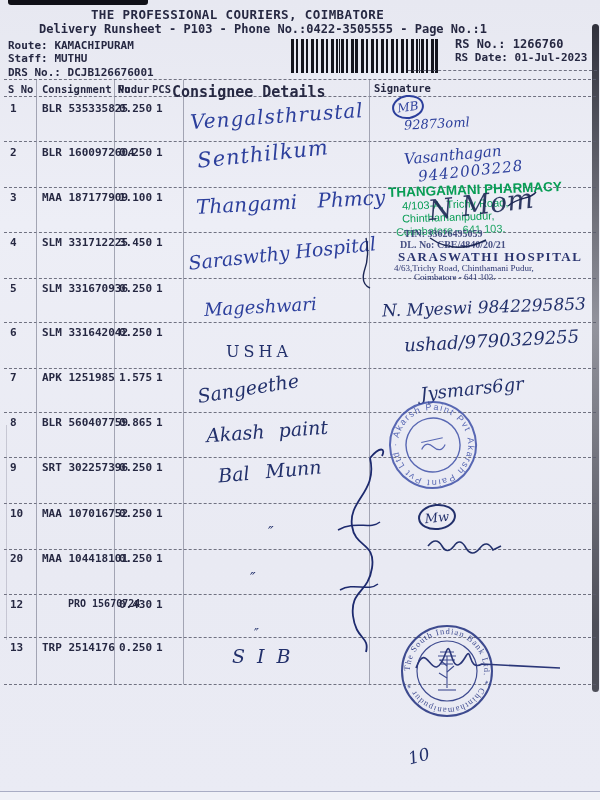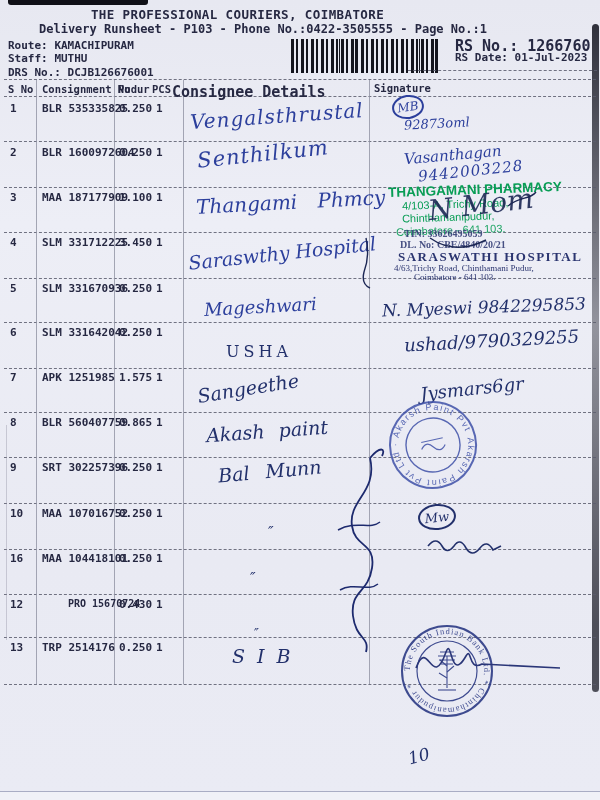--- a/index.html
+++ b/index.html
@@ -48,21 +48,21 @@
     <span>Staff:</span>
     <span>MUTHU</span>
   </div>
   <div class="abs mono" style="left:8px;top:66px;font-size:11px;">
     <span>DRS No.:</span>
     <span>DCJB126676001</span>
   </div>
 
   <div class="barcode"></div>
 
-  <div class="abs mono" style="left:455px;top:37px;font-size:15px;">
+  <div class="abs mono" style="left:455px;top:37px;font-size:12px;">
     <span>RS No.:</span>
     <span>1266760</span>
   </div>
   <div class="abs mono" style="left:455px;top:51px;font-size:11px;">
     <span>RS Date:</span>
     <span>01-Jul-2023</span>
   </div>
 
   <div class="dash" style="left:408px;top:70px;width:189px;"></div>
   <div class="dash" style="left:4px;top:79px;width:592px;"></div>
@@ -148,21 +148,21 @@
     <span class="abs mono" style="left:119px;top:461px;font-size:11px;">0.250</span>
     <span class="abs mono" style="left:156px;top:461px;font-size:11px;">1</span>
   </div>
   <div>
     <span class="abs mono" style="left:10px;top:507px;font-size:11px;">10</span>
     <span class="abs mono" style="left:42px;top:507px;font-size:11px;">MAA 107016752</span>
     <span class="abs mono" style="left:119px;top:507px;font-size:11px;">0.250</span>
     <span class="abs mono" style="left:156px;top:507px;font-size:11px;">1</span>
   </div>
   <div>
-    <span class="abs mono" style="left:10px;top:552px;font-size:11px;">16</span>
+    <span class="abs mono" style="left:10px;top:552px;font-size:11px;">20</span>
     <span class="abs mono" style="left:42px;top:552px;font-size:11px;">MAA 104418101</span>
     <span class="abs mono" style="left:119px;top:552px;font-size:11px;">0.250</span>
     <span class="abs mono" style="left:156px;top:552px;font-size:11px;">1</span>
   </div>
   <div>
     <span class="abs mono" style="left:10px;top:598px;font-size:11px;">12</span>
     <span class="abs mono" style="left:42px;top:598px;font-size:10px;padding-left:26px;">PRO 15670724</span>
     <span class="abs mono" style="left:119px;top:598px;font-size:11px;">0.430</span>
     <span class="abs mono" style="left:156px;top:598px;font-size:11px;">1</span>
   </div>

